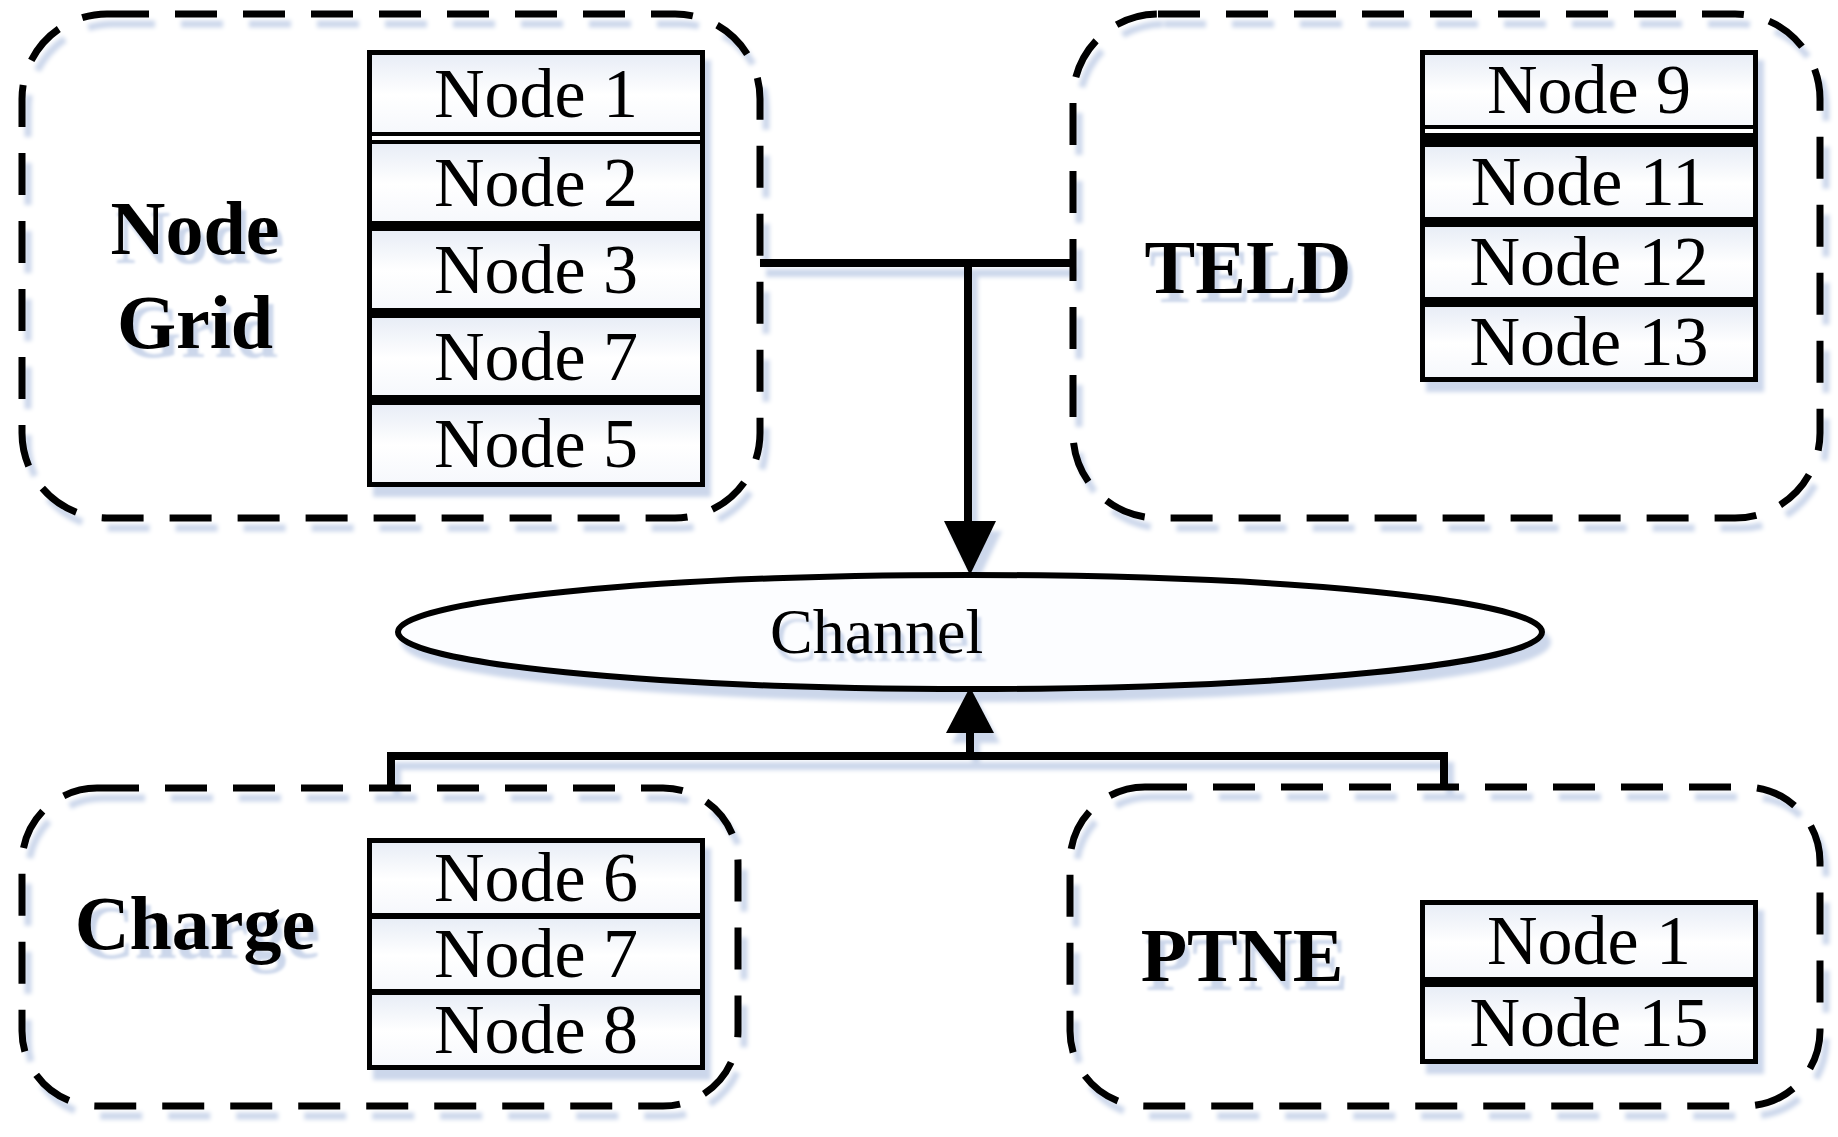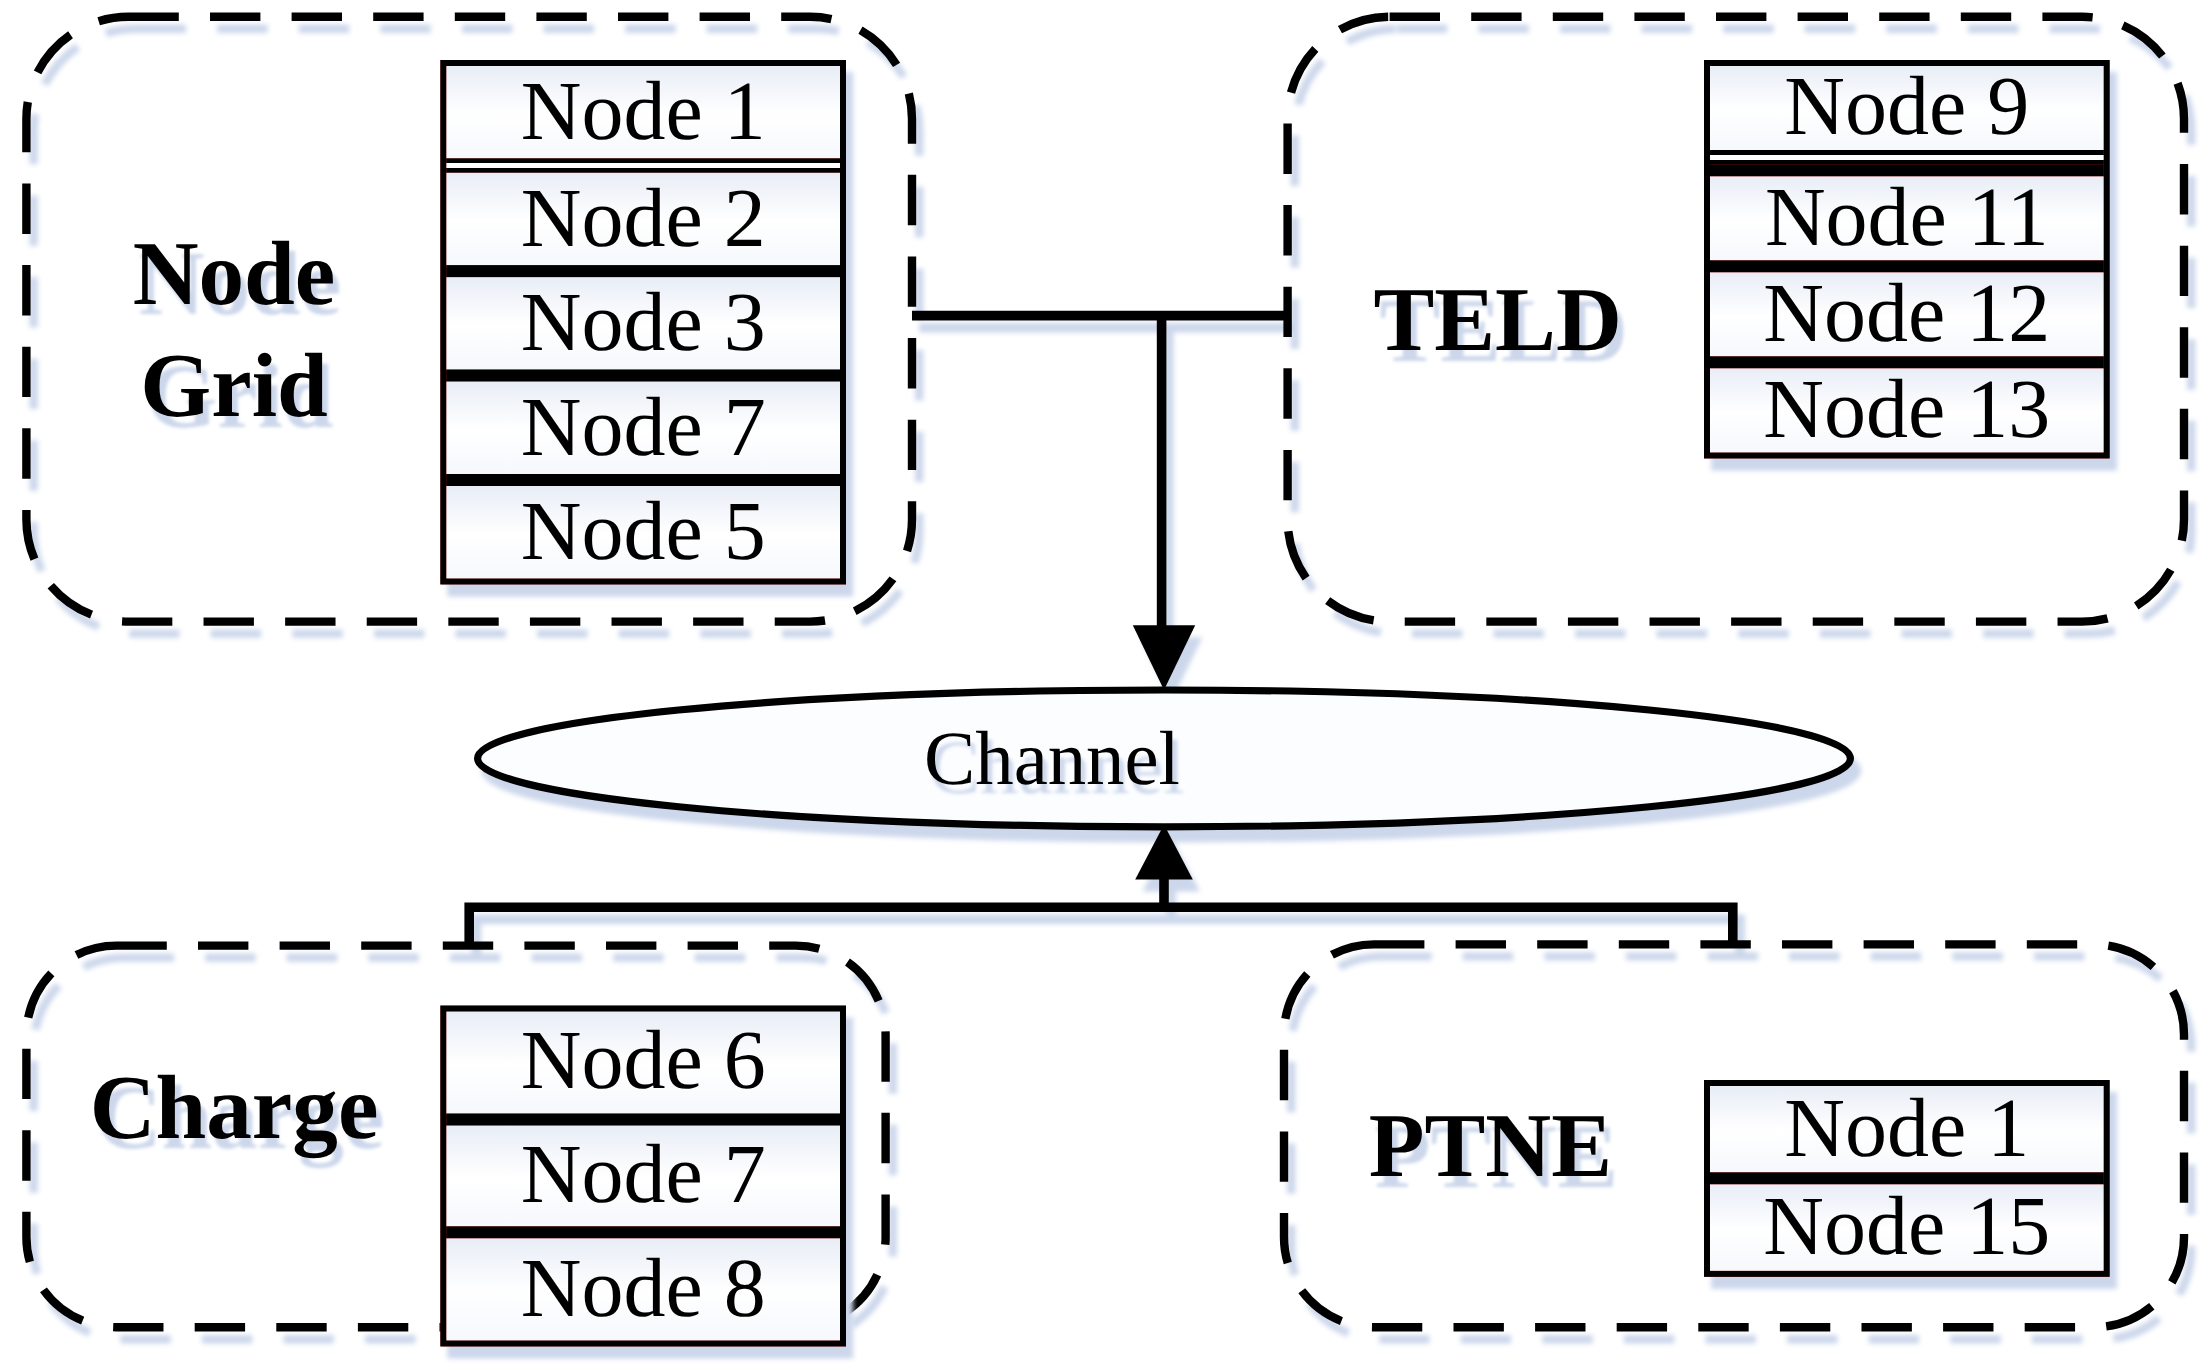--- a/index.html
+++ b/index.html
@@ -18,21 +18,21 @@
     position:absolute;left:0;top:0;
     filter:drop-shadow(6px 10px 2px var(--shadow));
   }
   .dash{fill:none;stroke:var(--ink);stroke-width:7;stroke-dasharray:42 26;}
   .line{fill:none;stroke:var(--ink);stroke-width:8;}
   .head{fill:var(--ink);stroke:none;}
   .ellipse{fill:var(--ellipse-fill);stroke:var(--ink);stroke-width:6;}
 
   .stack{
     position:absolute;display:flex;flex-direction:column;
-    border:5px solid var(--ink);background:#b91c1c;
+    border:5px solid var(--ink);background:#d946ef;
     filter:drop-shadow(6px 10px 2px var(--shadow));
   }
   .row{
     flex:1;display:flex;align-items:center;justify-content:center;
     background:linear-gradient(180deg,var(--node-fill-top) 0%,#ffffff 52%,var(--node-fill-bottom) 100%);
     font-size:70px;line-height:1;white-space:nowrap;
   }
   .sep{height:10px;background:var(--ink);}
   .sep2{height:12px;background:linear-gradient(var(--ink) 0 4px,#ffffff 4px 8px,var(--ink) 8px 12px);}
 
@@ -111,21 +111,21 @@
     <div class="row">
         <span>Node 13</span>
       </div>
   </div>
 
   <div class="channel-label" style="left:770px;top:596px;width:400px">Channel</div>
 
   <div class="group-label" style="left:20px;top:876px;width:350px">
     <div>Charge</div>
   </div>
-  <div class="stack" style="left:367px;top:838px;width:338px;height:284px">
+  <div class="stack" style="left:367px;top:838px;width:338px;height:232px">
     <div class="row">
         <span>Node 6</span>
       </div>
     <div class="sep"></div>
     <div class="row">
         <span>Node 7</span>
       </div>
     <div class="sep"></div>
     <div class="row">
         <span>Node 8</span>

